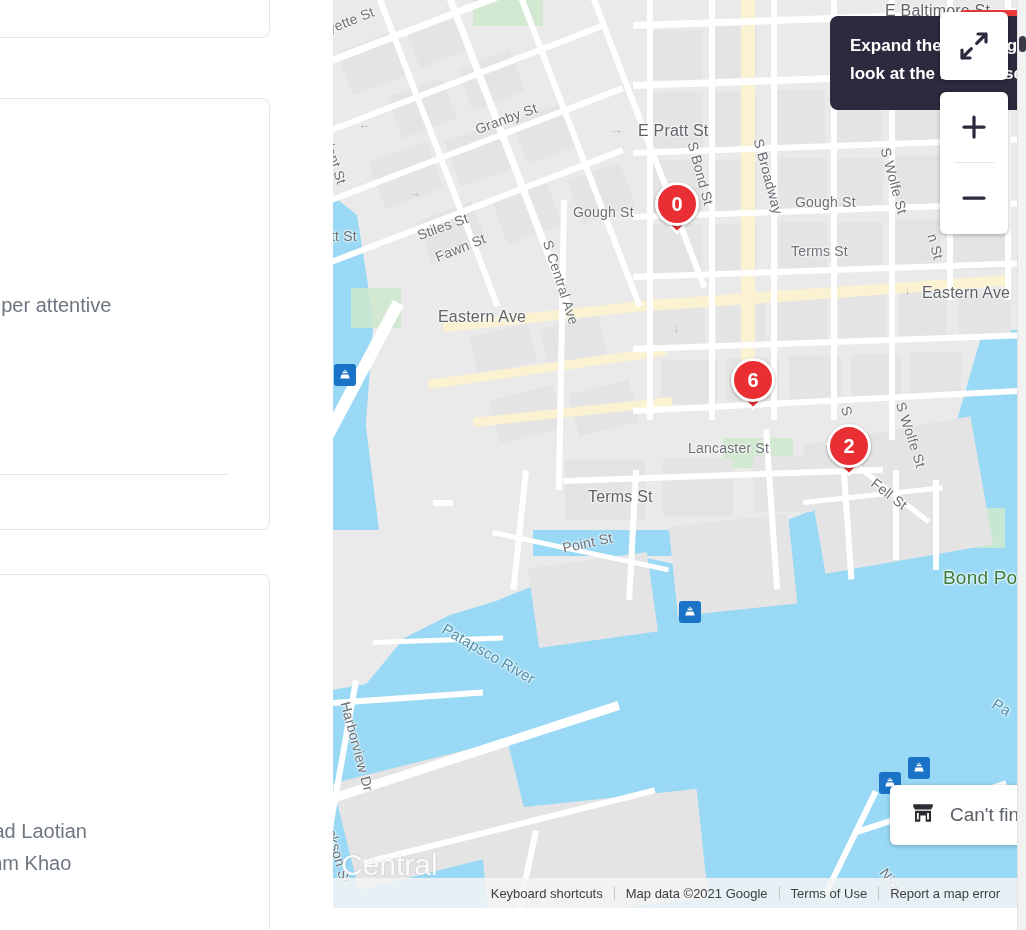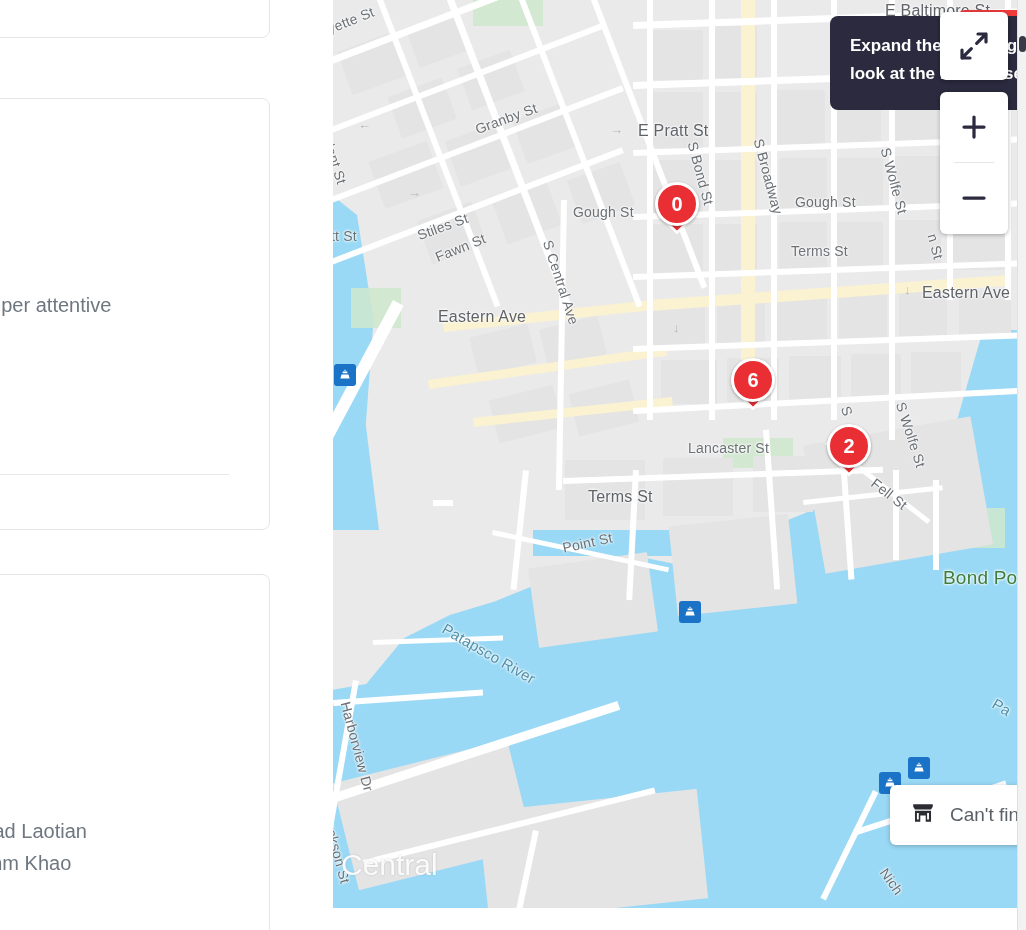--- a/index.html
+++ b/index.html
@@ -569,20 +569,29 @@
     <div class="cta">
       <span class="cta-icon">
         <svg viewBox="0 0 24 24">
           <path d="M3 4h18v2.2l-1.6 2.6H4.6L3 6.2V4zm1.6 6h14.8v10h-4.9v-5.6H9.5V20H4.6V10zm1.8 2v6h1.7v-6H6.4zm9.4 0v6h1.7v-6h-1.7z"></path>
         </svg>
       </span>
       <span class="cta-text">Can't find the business?</span>
 
     </div>
 
+    <div class="map-footer">
+      <span>Keyboard shortcuts</span>
+      <i class="sep"></i>
+      <span>Map data ©2021 Google</span>
+      <i class="sep"></i>
+      <span>Terms of Use</span>
+      <i class="sep"></i>
+      <span>Report a map error</span>
+    </div>
   </div>
 
   <div class="bottom-strip"></div>
 
   <div class="scrollbar">
     <div class="scrollbar-thumb"></div>
   </div>
 </div>
 
 </body></html>

